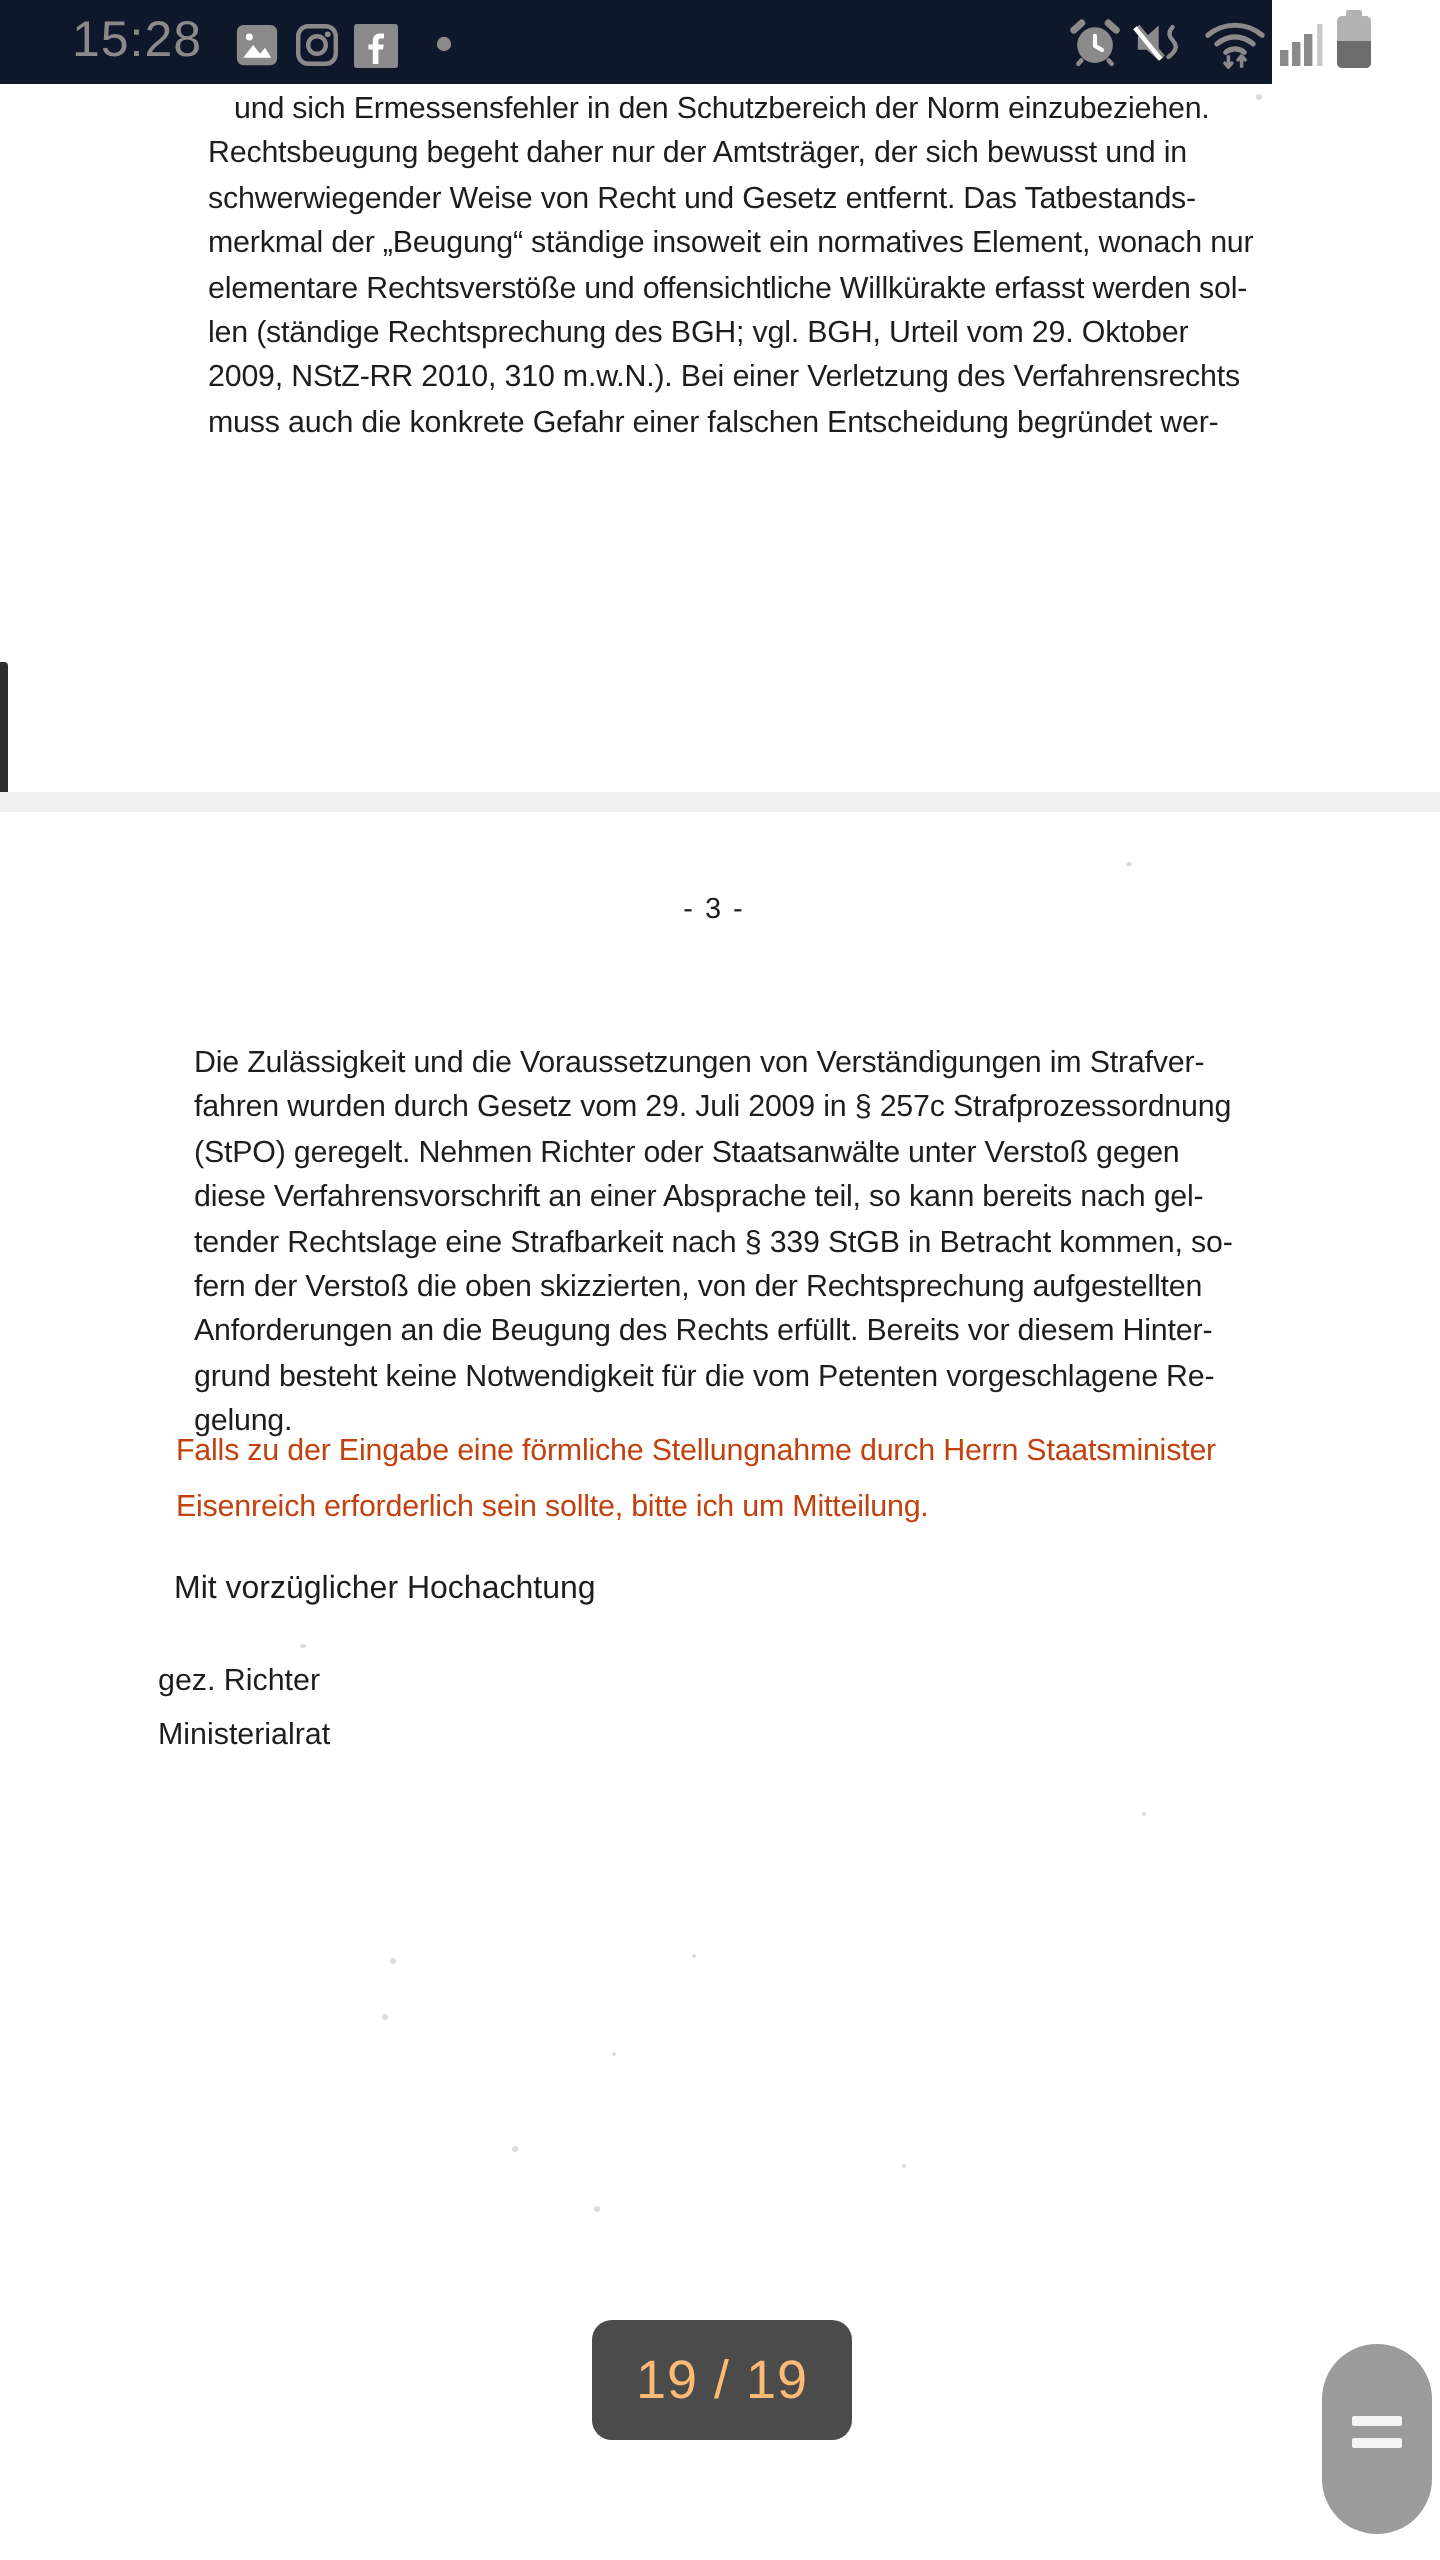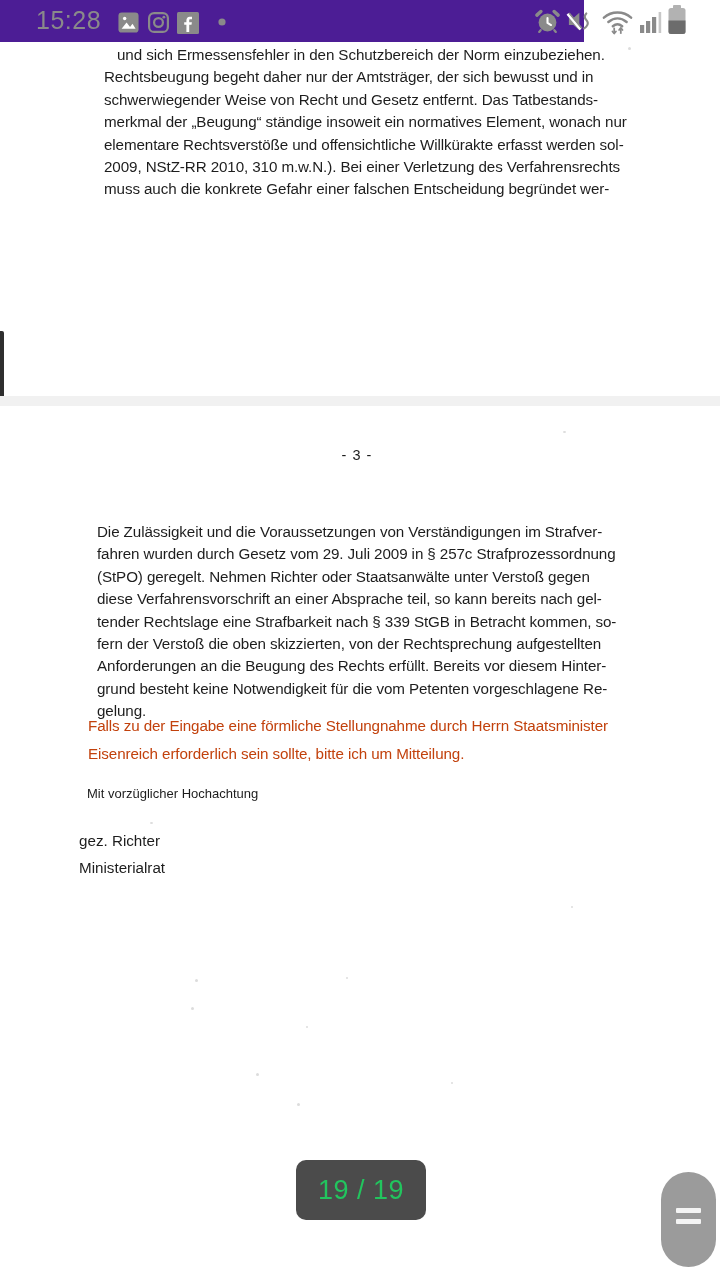--- a/index.html
+++ b/index.html
@@ -3,21 +3,21 @@
 <meta charset="utf-8">
 <style>
   * { margin:0; padding:0; box-sizing:border-box; }
   html,body { background:#e8e8e8; }
   .screen {
     position:relative; width:720px; height:1280px; background:#ffffff;
     overflow:hidden; font-family:"Liberation Sans", sans-serif;
     margin:0 auto;
   }
   
-  .status-bar { position:absolute; left:0; top:0; width:584px; height:42px; background:#4c1d95; color:#8a8a8a;padding-left:36px; }
+  .status-bar { position:absolute; left:0; top:0; width:636px; height:42px; background:#0f172a; color:#8a8a8a;padding-left:36px; }
   .status-time { position:absolute; left:36px; top:6px; font-size:25px; letter-spacing:.5px; color:#8a8a8a; }
   .sicon { position:absolute; display:block; color:#8a8a8a; }
   .sicon svg { display:block; }
   .ic-gallery   { left:117px; top:11px; }
   .ic-instagram { left:147px; top:11px; }
   .ic-facebook  { left:177px; top:12px; }
   .ic-dot       { left:218px; top:18px; }
   .ic-alarm     { left:534px; top:8px;  }
   .ic-mute      { left:566px; top:8px;  }
   .ic-wifi      { left:601px; top:7px;  }
@@ -33,33 +33,33 @@
                 font-size:15.2px; letter-spacing:-0.1px; color:#1d1d1d; }
   .p1 { left:104px; top:2px; }            
   .p1 .first { padding-left:13px; }
   .page-gap  { position:absolute; left:0; top:354px; width:720px; height:10px; background:#f1f1f1; } 
   .edge-mark { position:absolute; left:0; top:289px; width:4px; height:74px; background:#2e2e2e; border-radius:0 2px 2px 0; } 
   .page-number { position:absolute; left:0; top:405px; width:714px; text-align:center;
                  font-size:14.5px; letter-spacing:1px; color:#1d1d1d; } 
   .p2 { left:97px; top:479px; }           
   .closing { position:absolute; left:88px; top:670px; color:#c2410c; } 
   .closing .line { height:28px; line-height:28px; white-space:nowrap; font-size:15.2px; letter-spacing:-0.1px; }
-  .salutation { position:absolute; left:87px; top:744px; font-size:13px; color:#1d1d1d; white-space:nowrap; } 
+  .salutation { position:absolute; left:87px; top:744px; font-size:16px; color:#1d1d1d; white-space:nowrap; } 
   .signature  { position:absolute; left:79px; top:786px; color:#1d1d1d; } 
   .signature div { height:26.5px; line-height:26.5px; font-size:15.2px; white-space:nowrap; }
 
   
   .noise span { position:absolute; background:#c9c9c9; border-radius:50%; opacity:.65; }
 
   
   .page-indicator {
     position:absolute; left:296px; top:1160px; width:130px; height:60px;
     background:#4b4b4b; border-radius:10px; display:flex; align-items:center; justify-content:center;
   }
-  .page-indicator span { color:#22c55e; font-size:27px; letter-spacing:.5px; }
+  .page-indicator span { color:#fdba74; font-size:27px; letter-spacing:.5px; }
   .scroll-handle {
     position:absolute; left:661px; top:1172px; width:55px; height:95px;
     background:#9b9b9b; border-radius:28px;
     display:flex; flex-direction:column; align-items:center; justify-content:center; gap:6px;
   }
   .scroll-handle i { display:block; width:25px; height:5px; background:#f4f4f4; border-radius:1px; margin-top:-7px; }
   .scroll-handle i + i { margin-top:0; }
 </style>
 </head>
 <body>
@@ -152,20 +152,21 @@
 
   <div class="doc-viewer">
 
     <div class="page">
       <div class="para p1">
         <div class="line first">und sich Ermessensfehler in den Schutzbereich der Norm einzubeziehen.</div>
         <div class="line">Rechtsbeugung begeht daher nur der Amtsträger, der sich bewusst und in</div>
         <div class="line">schwerwiegender Weise von Recht und Gesetz entfernt. Das Tatbestands-</div>
         <div class="line">merkmal der „Beugung“ ständige insoweit ein normatives Element, wonach nur</div>
         <div class="line">elementare Rechtsverstöße und offensichtliche Willkürakte erfasst werden sol-</div>
+        <div class="line">len (ständige Rechtsprechung des BGH; vgl. BGH, Urteil vom 29. Oktober</div>
         <div class="line">2009, NStZ-RR 2010, 310 m.w.N.). Bei einer Verletzung des Verfahrensrechts</div>
         <div class="line">muss auch die konkrete Gefahr einer falschen Entscheidung begründet wer-</div>
       </div>
     </div>
 
     <div class="edge-mark"></div>
     <div class="page-gap"></div>
 
     <div class="page">
       <div class="page-number">- 3 -</div>

